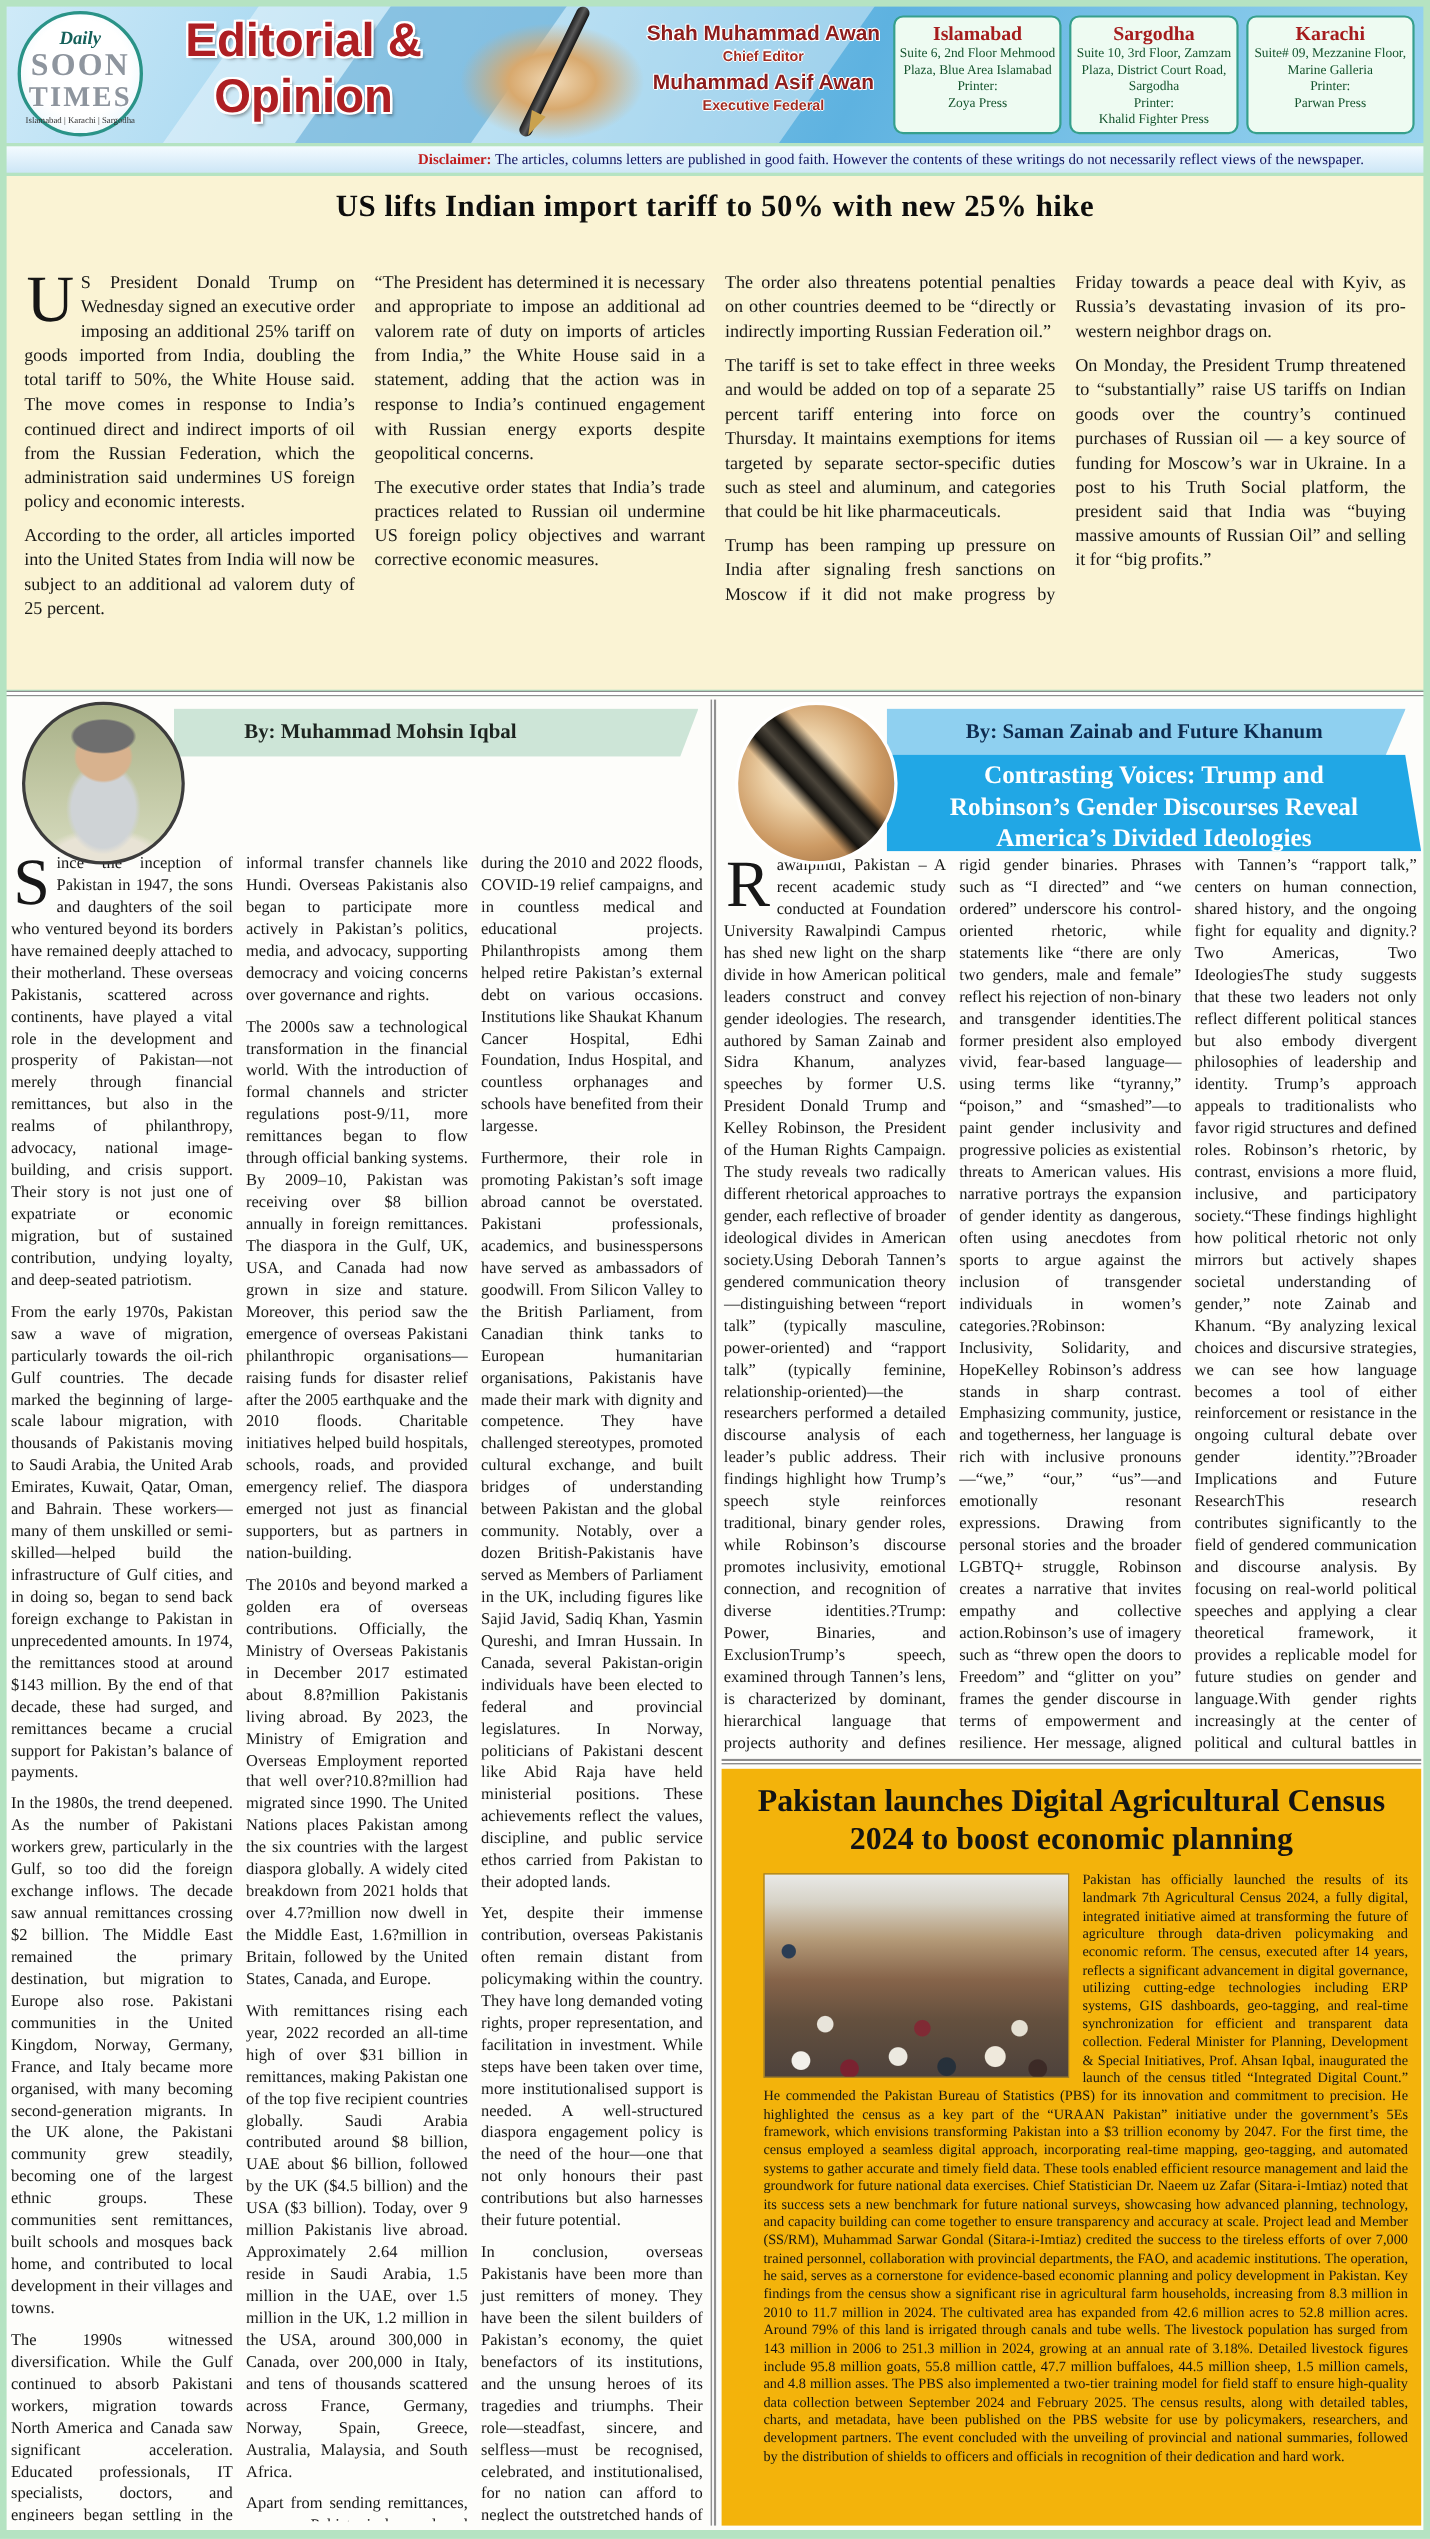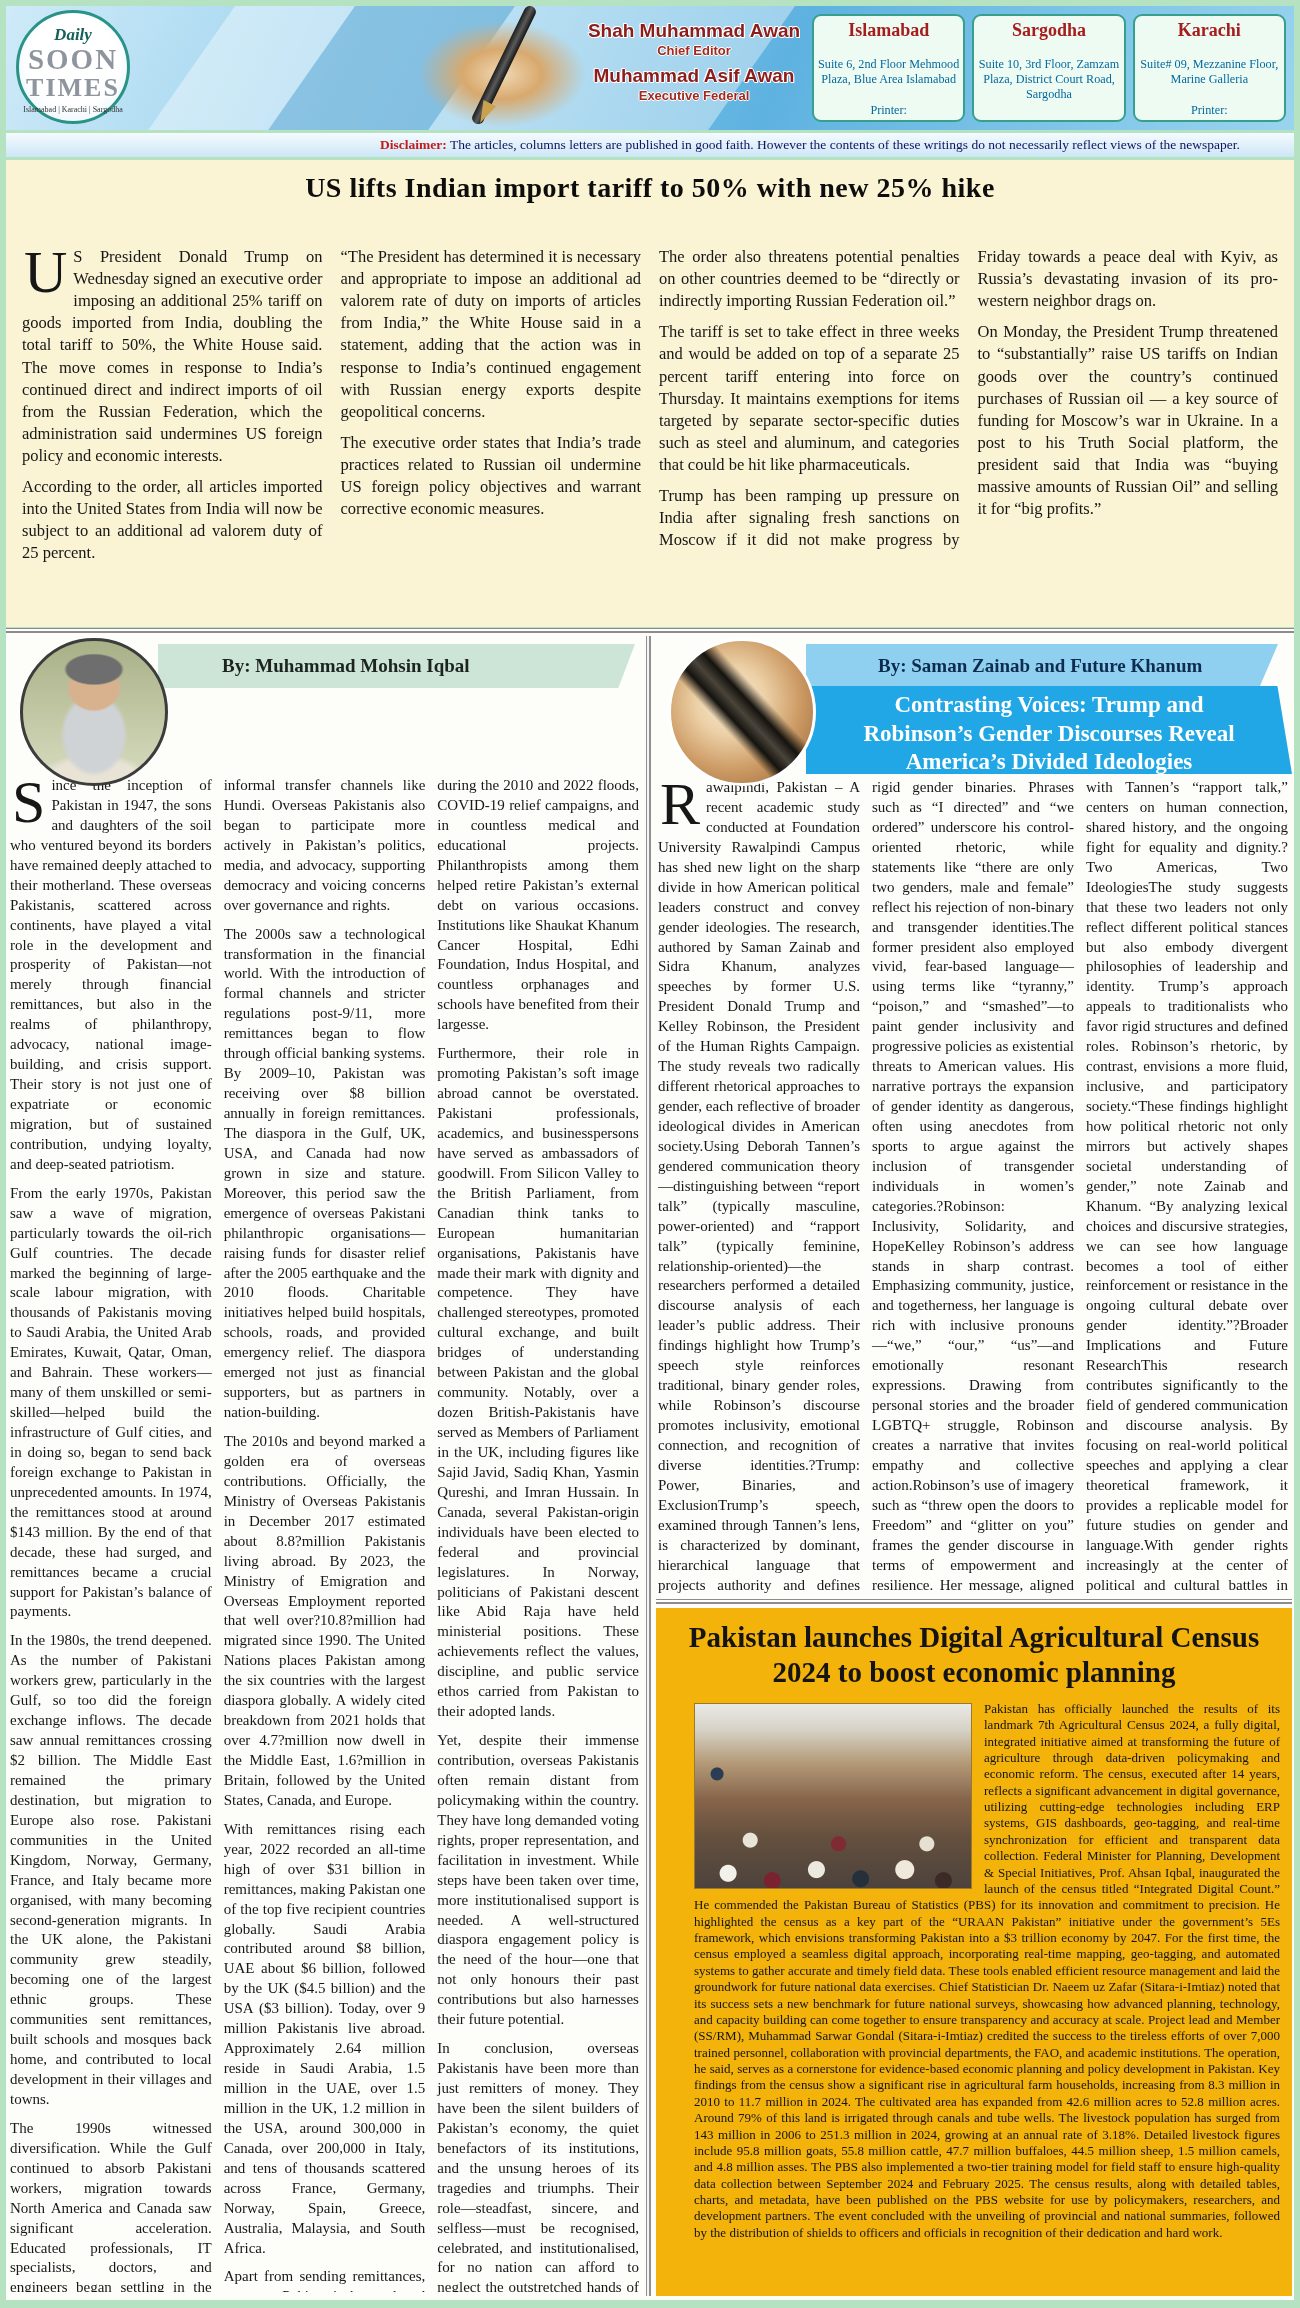--- a/index.html
+++ b/index.html
@@ -27,21 +27,21 @@
     background:linear-gradient(90deg,#1d1d1d,#5a5a5a,#141414); transform:rotate(26deg); }
   .pen-nib { position:absolute; left:64px; top:96px; width:0; height:0; border-left:7px solid transparent; border-right:7px solid transparent; border-top:22px solid #caa24e; transform:rotate(26deg); }
   .editors { position:absolute; left:572px; top:14px; width:232px; text-align:center; font-family:"Liberation Sans",sans-serif; }
   .ed-name { font-size:19px; font-weight:bold; color:#8c1d1d;
     text-shadow:1px 0 0 #fff,-1px 0 0 #fff,0 1px 0 #fff,0 -1px 0 #fff,1px 1px 0 #fff,-1px -1px 0 #fff; }
   .ed-role { font-size:13px; font-weight:bold; color:#a02a20; margin:1px 0 7px;
     text-shadow:1px 0 0 #fff,-1px 0 0 #fff,0 1px 0 #fff,0 -1px 0 #fff; }
   .offices { position:absolute; left:806px; top:8px; right:8px; bottom:8px; display:flex; gap:7px; }
   .office { flex:1; background:#eefbf2; border:2px solid #36a08c; border-radius:9px; text-align:center; padding:4px 3px; overflow:hidden; }
   .office-city { font-size:18px; font-weight:bold; color:#a51d1d; }
-  .office-line { font-size:12.2px; color:#0369a1; line-height:1.22;margin-top:16px; }
+  .office-line { font-size:12.2px; color:#14532d; line-height:1.22; }
 
   
   .disclaimer { position:absolute; left:6px; top:133px; right:6px; height:24px;
     background:linear-gradient(#f4fbff,#cde6f6); font-size:13.5px; color:#10125e; line-height:24px;
     text-align:center; padding-left:320px; white-space:nowrap; overflow:hidden; }
   .disc-label { color:#c11b1b; font-weight:bold; }
 
   
   .main-art { position:absolute; left:6px; top:160px; right:6px; height:467px; background:#faf3d4; }
   .main-headline { text-align:center; padding-top:12px; font-size:28px; font-weight:bold; color:#0d0d0d; letter-spacing:.5px; }
@@ -114,20 +114,21 @@
 
   <div class="header">
     <div class="hstripe1"></div>
     <div class="hstripe2"></div>
     <div class="logo-circle">
       <div class="logo-daily">Daily</div>
       <div class="logo-soon">SOON</div>
       <div class="logo-times">TIMES</div>
       <div class="logo-cities">Islamabad | Karachi | Sargodha</div>
     </div>
+    <div class="ed-title">Editorial &amp; Opinion</div>
     <div class="pen-blob">
       <div class="pen-bar"></div>
       <div class="pen-nib"></div>
     </div>
     <div class="editors">
       <div class="ed-name">Shah Muhammad Awan</div>
       <div class="ed-role">Chief Editor</div>
       <div class="ed-name">Muhammad Asif Awan</div>
       <div class="ed-role">Executive Federal</div>
     </div>

